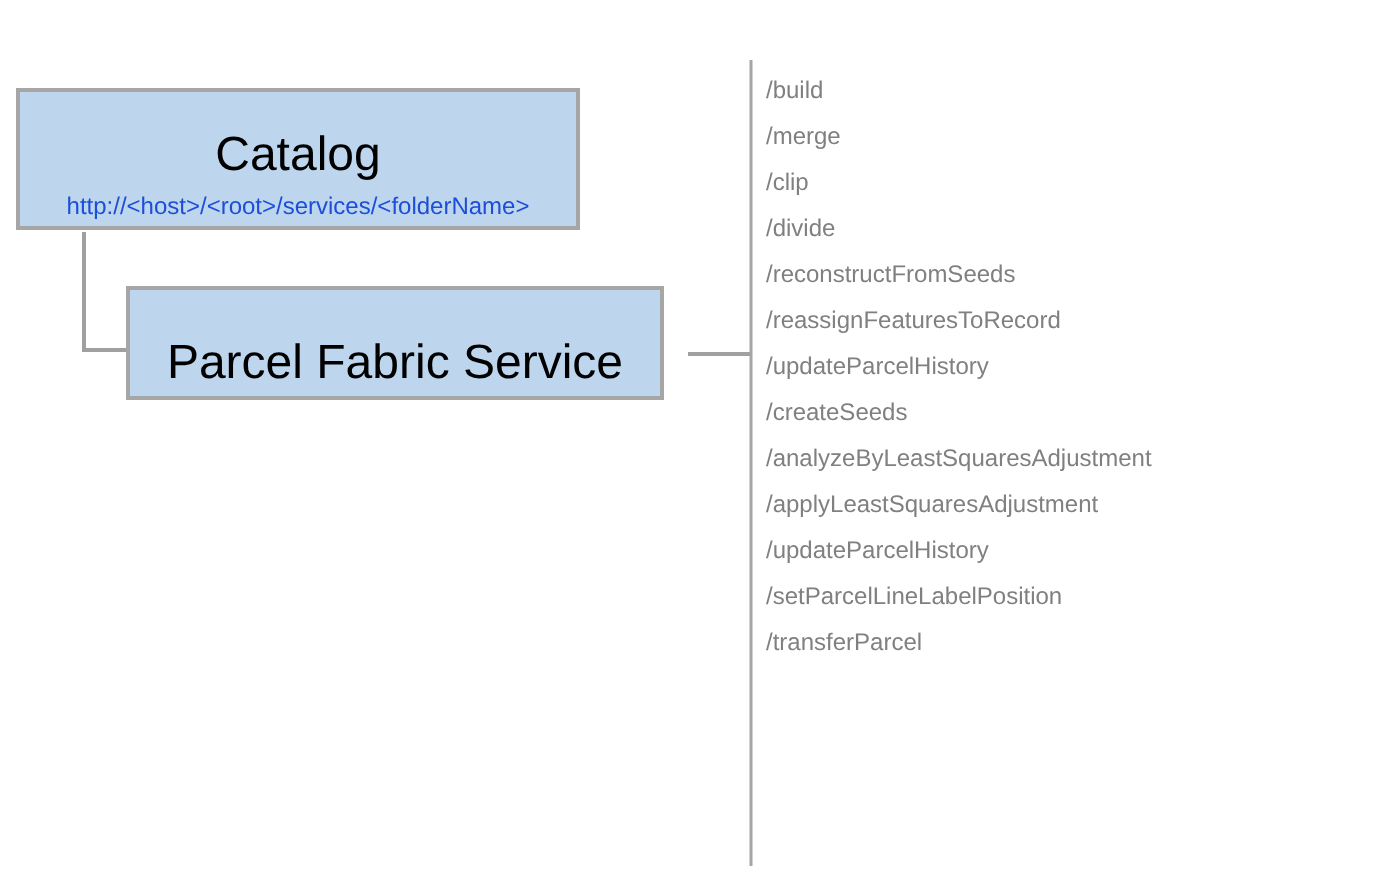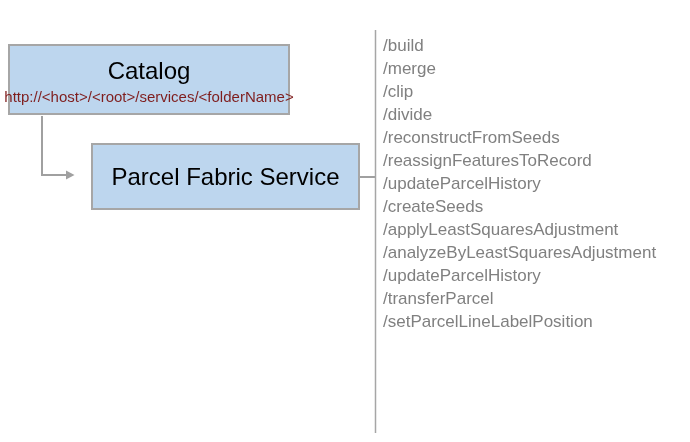--- a/index.html
+++ b/index.html
@@ -12,58 +12,58 @@
     font-family: "Liberation Sans", "DejaVu Sans", sans-serif;
     overflow: hidden;
   }
   .node {
     position: absolute;
     background: #bdd6ee;
     border: 2px solid #a6a6a6;
     display: flex;
     flex-direction: column;
     align-items: center;
-    justify-content: center;
+    justify-content: flex-end;
     text-align: center;
   }
   .node-catalog {
     left: 8px; top: 44px;
     width: 282px; height: 71px;
     padding-top: 1px;
   }
   .node-service {
-    left: 91px; top: 143px;
-    width: 269px; height: 67px;
+    left: 63px; top: 143px;
+    width: 269px; height: 57px;
   }
   .node-title {
     font-size: 24px;
     line-height: 32px;
     color: #000000;
     white-space: nowrap;
   }
   .node-subtitle {
-    font-size: 15px;
+    font-size: 12px;
     line-height: 19px;
-    color: #7f1d1d;
+    color: #1d4ed8;
     white-space: nowrap;
   }
   .connector-layer {
     position: absolute;
     left: 0; top: 0;
     width: 690px; height: 442px;
     pointer-events: none;
   }
   .endpoint-list {
     position: absolute;
     left: 383px;
     top: 34px;
     width: 300px;
   }
   .endpoint {
-    font-size: 17px;
+    font-size: 12px;
     line-height: 23px;
     color: #808080;
     white-space: nowrap;
   }
 </style>
 </head>
 <body>
 
 <div class="canvas">
 
@@ -85,20 +85,20 @@
 
   <div class="endpoint-list">
     <div class="endpoint">/build</div>
     <div class="endpoint">/merge</div>
     <div class="endpoint">/clip</div>
     <div class="endpoint">/divide</div>
     <div class="endpoint">/reconstructFromSeeds</div>
     <div class="endpoint">/reassignFeaturesToRecord</div>
     <div class="endpoint">/updateParcelHistory</div>
     <div class="endpoint">/createSeeds</div>
+    <div class="endpoint">/analyzeByLeastSquaresAdjustment</div>
     <div class="endpoint">/applyLeastSquaresAdjustment</div>
-    <div class="endpoint">/analyzeByLeastSquaresAdjustment</div>
     <div class="endpoint">/updateParcelHistory</div>
+    <div class="endpoint">/setParcelLineLabelPosition</div>
     <div class="endpoint">/transferParcel</div>
-    <div class="endpoint">/setParcelLineLabelPosition</div>
   </div>
 
 </div>
 
 </body></html>

